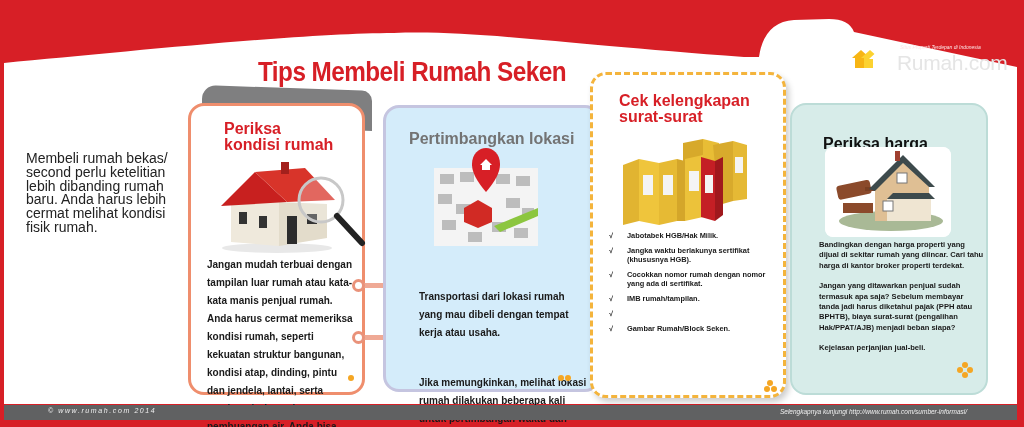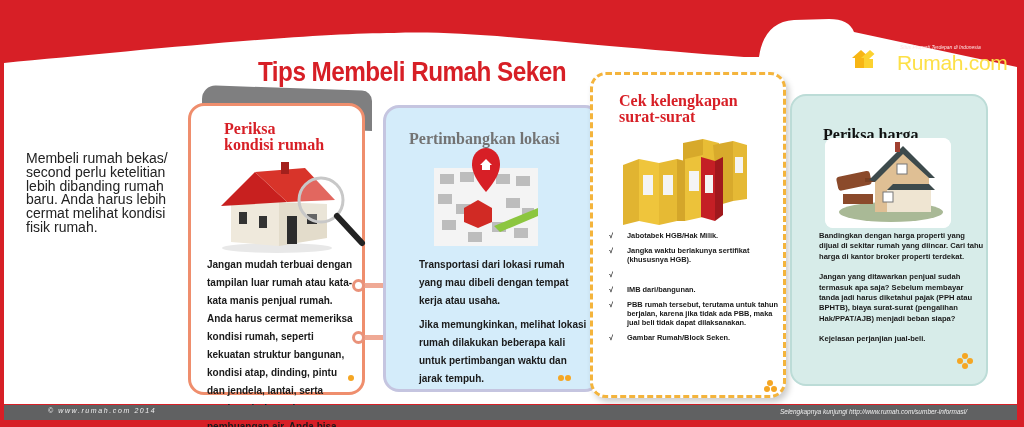--- a/index.html
+++ b/index.html
@@ -11,44 +11,44 @@
   .white-bg svg { position: absolute; left: 0; top: 0; }
 
   .footer { position: absolute; left: 4px; top: 405px; width: 1013px; height: 15px; background: #606162; }
   .footer-left { position: absolute; left: 44px; top: 2px; font-size: 7px; letter-spacing: 1.6px; color: #f0f0f0; font-style: italic; }
   .footer-right { position: absolute; right: 50px; top: 3px; font-size: 6.5px; color: #f0f0f0; font-style: italic; }
 
   .main-title { position: absolute; left: 258px; top: 57px; font-size: 27px; font-weight: bold; color: #d71f26; letter-spacing: -0.6px; transform: scaleX(0.9); transform-origin: left top; white-space: nowrap; }
 
   .logo { position: absolute; left: 852px; top: 42px; width: 150px; height: 36px; }
   .logo-tagline { position: absolute; left: 48px; top: 2px; font-size: 5px; color: #fde6e7; font-style: italic; white-space: nowrap; }
-  .logo-text { position: absolute; left: 45px; top: 9px; font-size: 21px; color: #fde047; letter-spacing: -0.3px; white-space: nowrap; }
+  .logo-text { position: absolute; left: 45px; top: 9px; font-size: 21px; color: #e5e5e5; letter-spacing: -0.3px; white-space: nowrap; }
   .logo-icon { position: absolute; left: 0; top: 4px; }
 
   .intro { position: absolute; left: 26px; top: 152px; width: 150px; font-size: 14px; line-height: 13.8px; color: #222; }
   .intro p { margin-bottom: 6px; }
 
   .tab-back { position: absolute; left: 202px; top: 88px; width: 170px; height: 40px; background: #7f7f80; border-radius: 14px 10px 0 0; transform: skewY(2deg); }
 
   .card { position: absolute; border-radius: 16px; }
   .card1 { left: 188px; top: 103px; width: 177px; height: 292px; background: #ffffff; border: 3px solid #ef8e6d; padding-left: 40px; }
   .card2 { left: 383px; top: 105px; width: 218px; height: 287px; background: #d4ecfa; border: 3px solid #c5c5e0; }
   .card3 { left: 590px; top: 72px; width: 196px; height: 326px; background: #ffffff; border: 3px dashed #f4b43c; box-shadow: 3px 4px 6px rgba(0,0,0,0.2); }
-  .card4 { left: 790px; top: 94px; width: 198px; height: 292px; background: #d7ece9; border: 2px solid #bcdcd7; }
-
-  .card-title { position: absolute; font-weight: bold; line-height: 16px; font-family: Liberation Serif, serif; }
+  .card4 { left: 790px; top: 103px; width: 198px; height: 292px; background: #d7ece9; border: 2px solid #bcdcd7; }
+
+  .card-title { position: absolute; font-weight: bold; line-height: 16px; }
   .c1-title { left: 33px; top: 15px; font-size: 16px; color: #d71f26; }
   .c2-title { left: 23px; top: 23px; font-size: 16px; color: #737373; }
   .c3-title { left: 26px; top: 18px; font-size: 16px; color: #d71f26; }
   .c4-title { left: 31px; top: 31px; font-size: 16px; color: #111; }
 
   .card-text { position: absolute; font-size: 10px; line-height: 18px; color: #1a1a1a; font-weight: bold; }
   .c1-text { left: 16px; top: 150px; width: 150px; }
   .c2-text { left: 33px; top: 148px; width: 170px; }
-  .c2-text p { margin-bottom: 6px; }
+  .c2-text p { margin-bottom: 6px; margin-top: 32px; }
   .c3-list { position: absolute; left: 16px; top: 156px; width: 170px; list-style: none; }
   .c3-list li { display: flex; font-size: 7.4px; line-height: 9px; color: #1a1a1a; font-weight: bold; margin-bottom: 6px; }
   .c3-list .check { width: 18px; flex: none; }
   .c4-text { position: absolute; left: 27px; top: 135px; width: 165px; font-size: 7.6px; line-height: 10.4px; color: #1a1a1a; font-weight: bold; }
   .c4-text p { margin-bottom: 10px; }
 
   .img-box { position: absolute; }
   .dot { position: absolute; width: 6px; height: 6px; border-radius: 50%; background: #f5a623; }
 
   .ring { position: absolute; width: 13px; height: 13px; border-radius: 50%; border: 3px solid #e9927a; background: #fff; }
@@ -176,28 +176,28 @@
       <li>
           <span class="check">√</span>
           <span>Jabotabek HGB/Hak Milik.</span>
         </li>
       <li>
           <span class="check">√</span>
           <span>Jangka waktu berlakunya sertifikat (khususnya HGB).</span>
         </li>
       <li>
           <span class="check">√</span>
-        </li>
-      <li>
-          <span class="check">√</span>
-          <span>IMB dari/bangunan.</span>
-        </li>
-      <li>
-          <span class="check">√</span>
-          <span>PBB rumah tersebut, terutama untuk tahun berjalan, karena jika tidak ada PBB, maka jual beli tidak dapat dilaksanakan.</span>
+          <span>Cocokkan nomor rumah dengan nomor yang ada di sertifikat.</span>
+        </li>
+      <li>
+          <span class="check">√</span>
+          <span>IMB rumah/tampilan.</span>
+        </li>
+      <li>
+          <span class="check">√</span>
         </li>
       <li>
           <span class="check">√</span>
           <span>Gambar Rumah/Block Seken.</span>
         </li>
     </ul>
     <div class="dot" style="left:174px; top:305px;"></div>
     <div class="dot" style="left:171px; top:311px;"></div>
     <div class="dot" style="left:178px; top:311px;"></div>
   </div>

